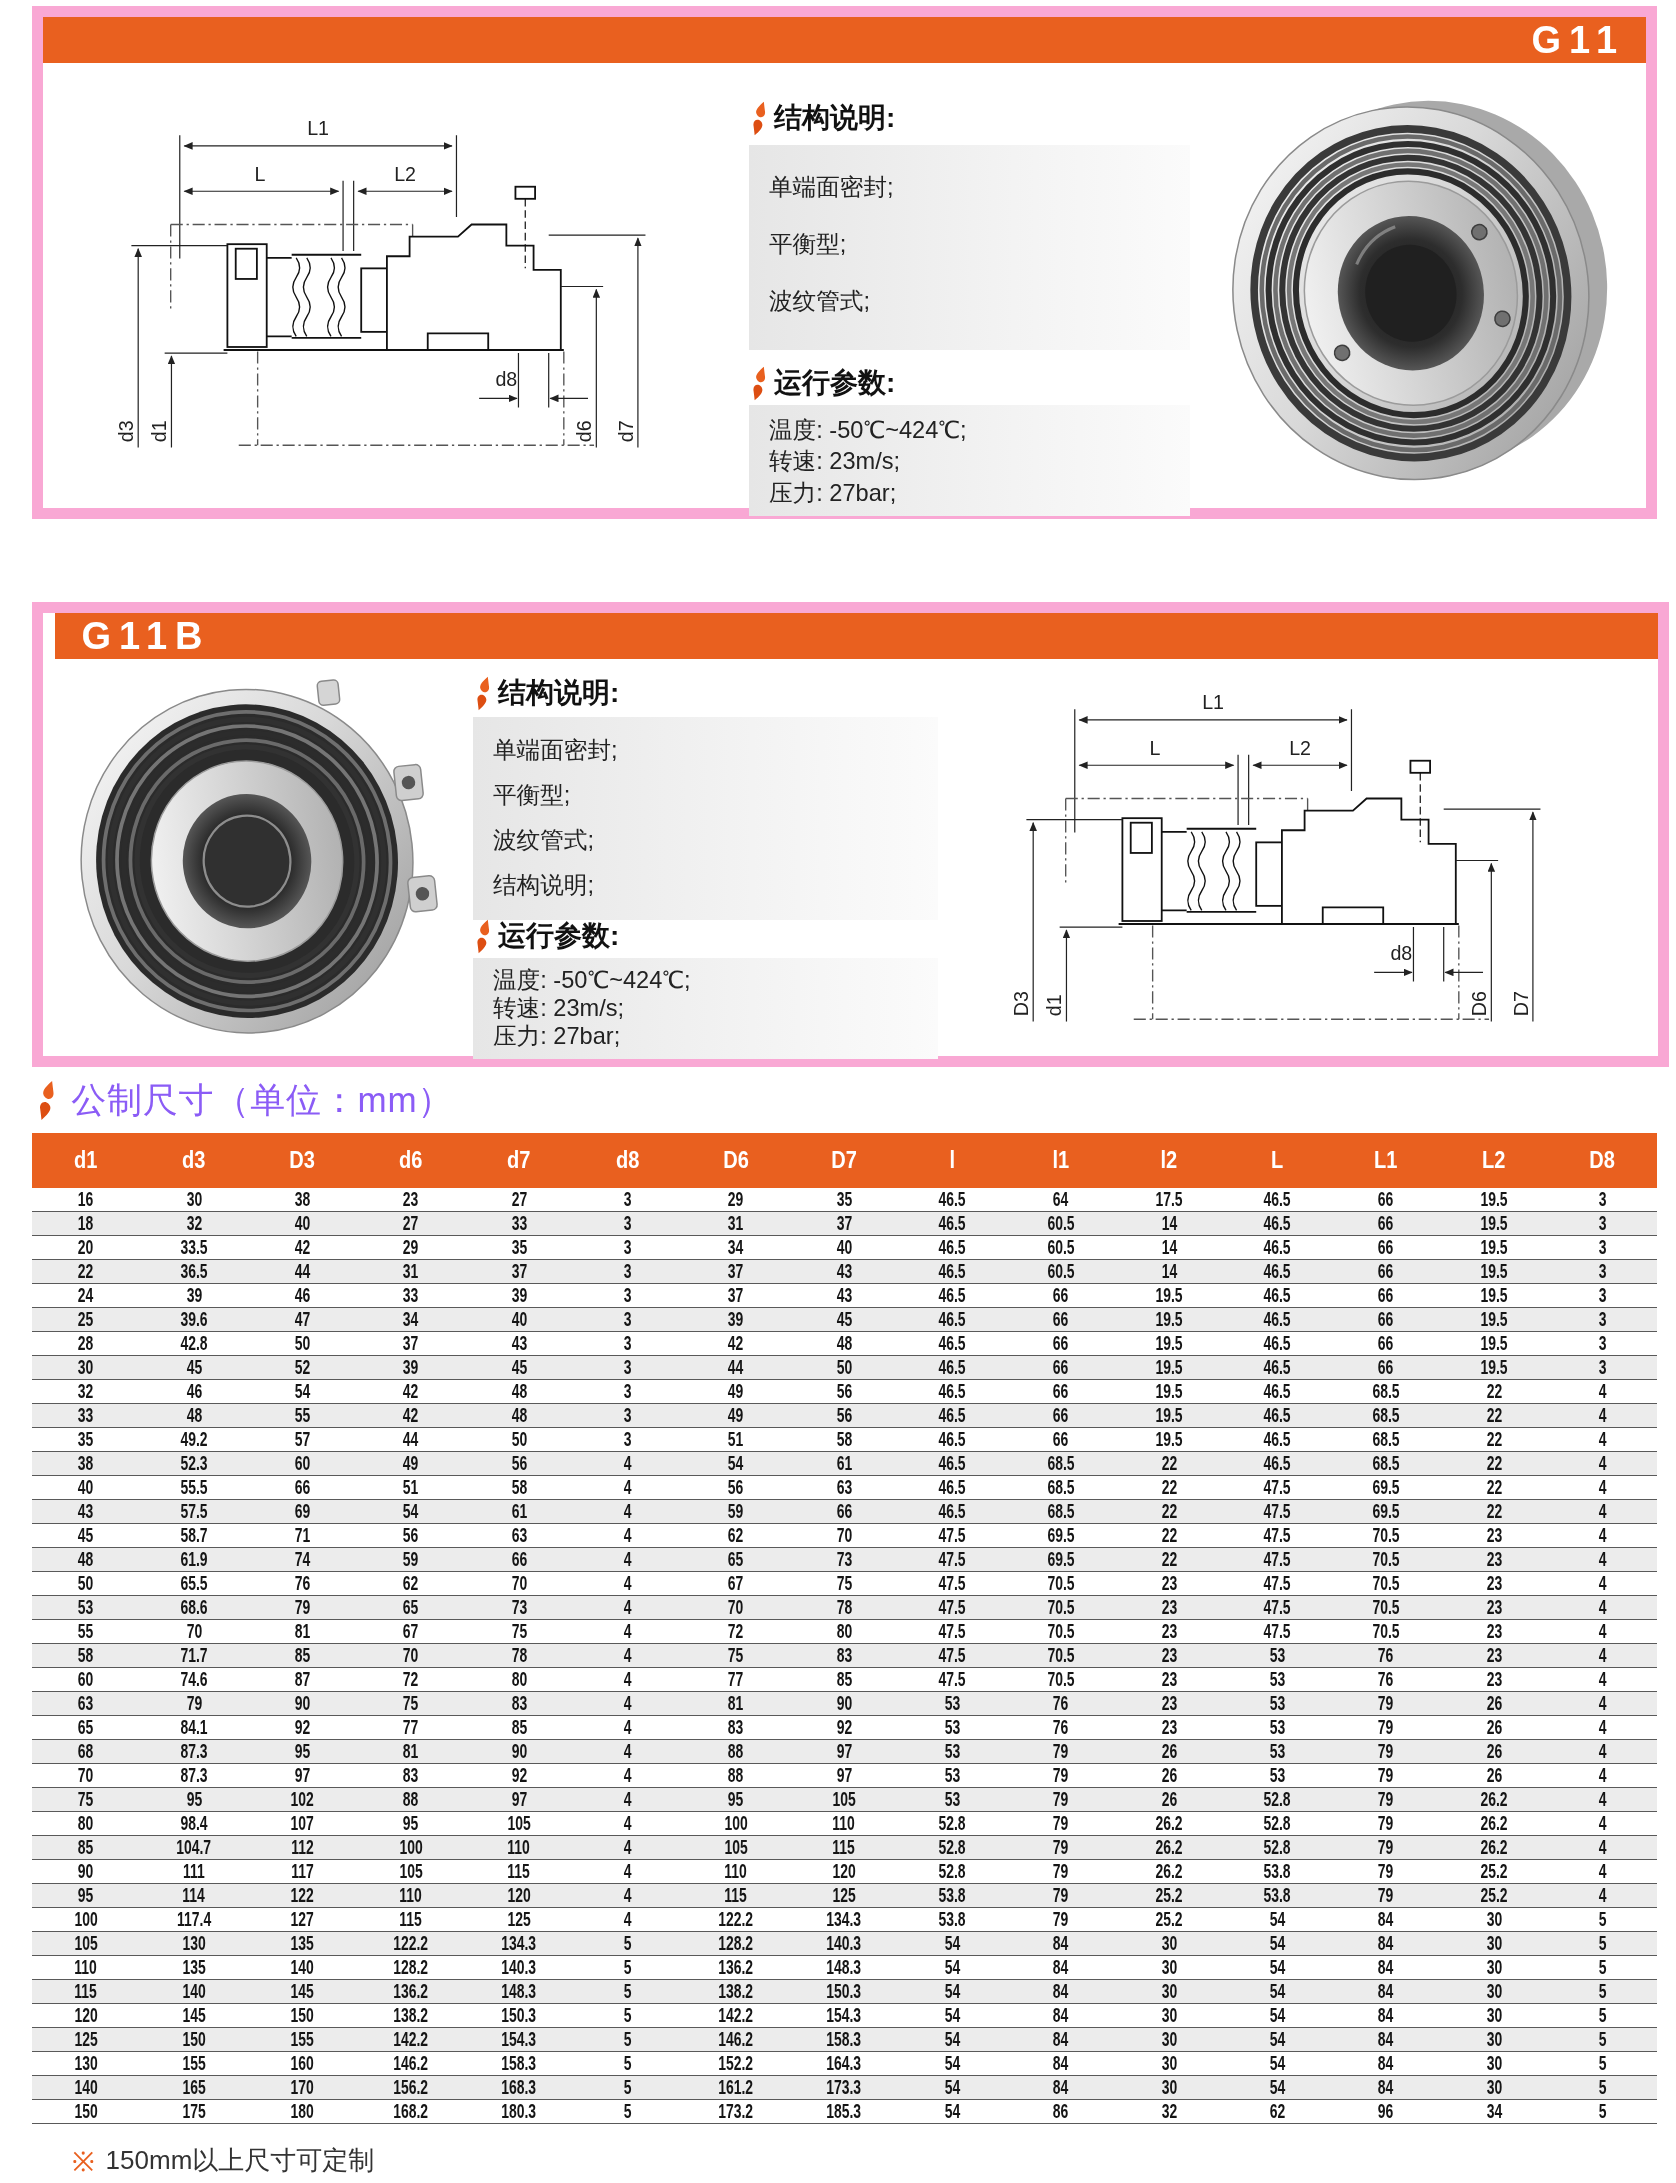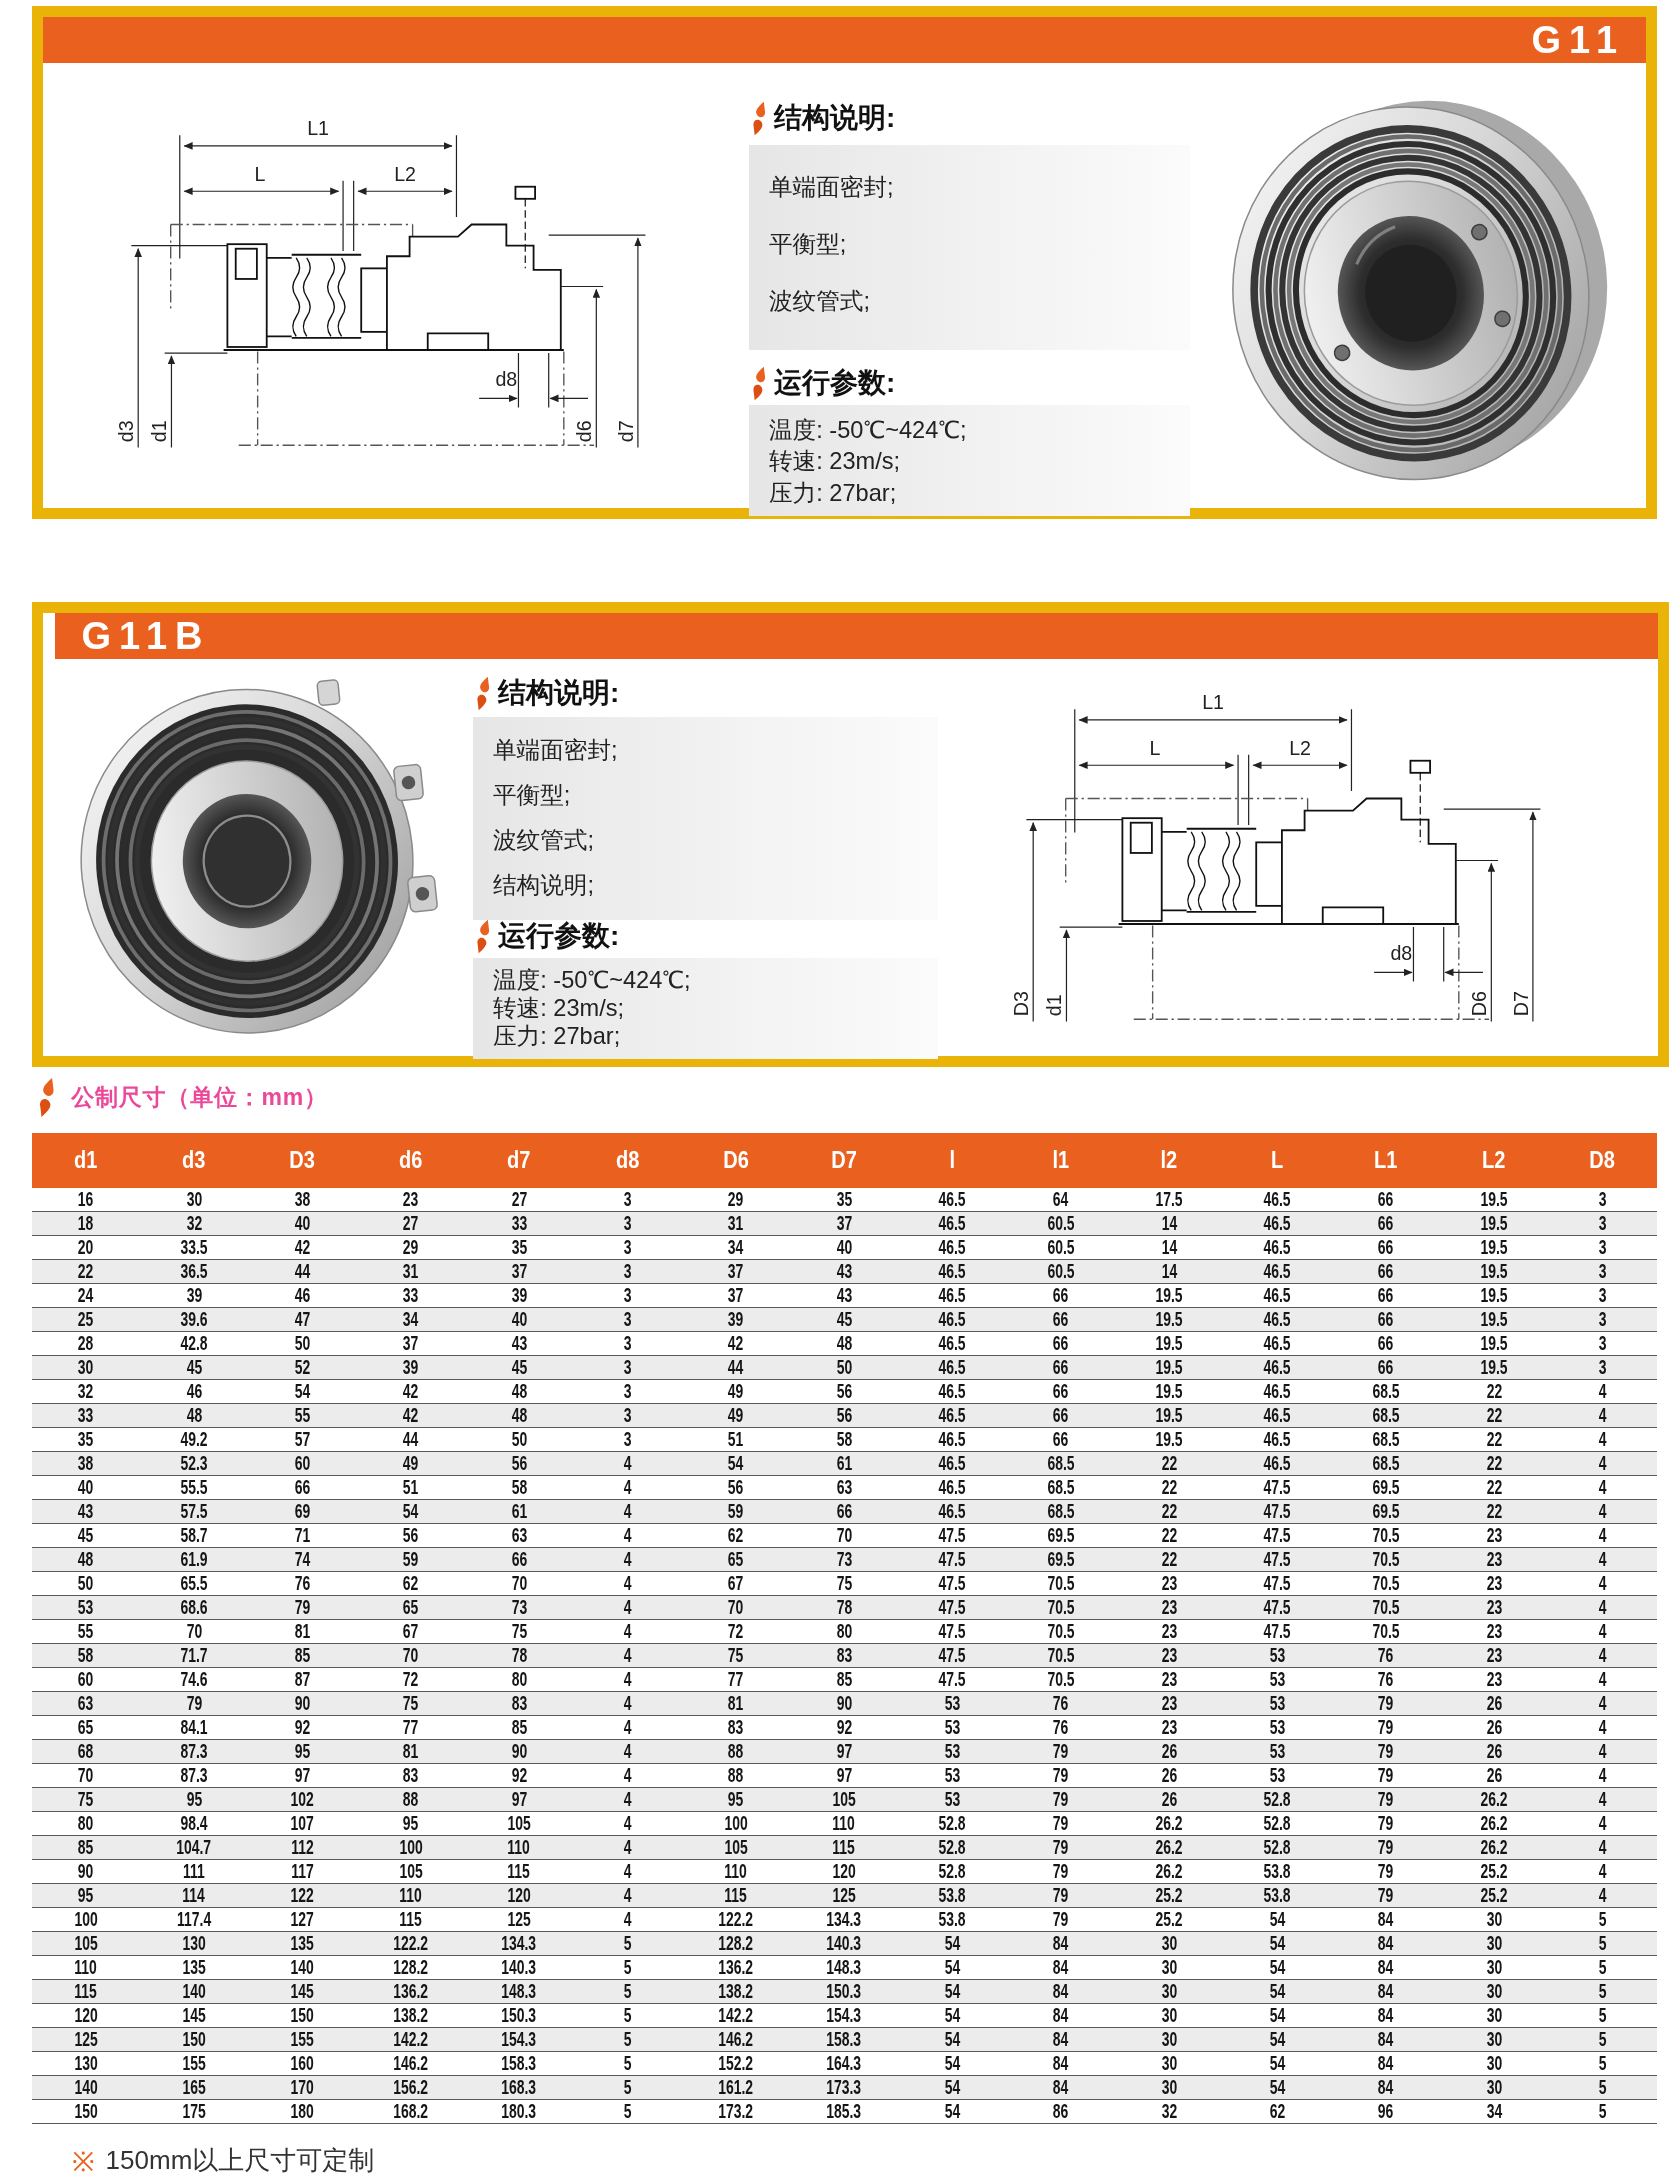--- a/index.html
+++ b/index.html
@@ -1,38 +1,38 @@
 <!DOCTYPE html>
 <html style="font-size:12.6px"><head>
 <meta charset="utf-8">
 <style>
   html,body{margin:0;padding:0;background:#fff;}
   #page{position:relative;width:1677px;height:2183px;background:#fff;
         font-family:"Liberation Sans",sans-serif;overflow:hidden;}
 
   
   .pbox{position:absolute;left:31.5px;width:1603px;background:#fff;
-        border:11px solid #eab308;}
+        border:11px solid #f9a8d4;}
   .pband{height:46px;background:#E9601F;display:flex;align-items:center;}
   .pband .model{color:#fff;font-size:38px;font-weight:bold;letter-spacing:7.9px;line-height:1;}
   .band-right{justify-content:flex-end;padding-right:20.5px;}
   .band-left{padding-left:27px;}
 
   .h-flame{position:absolute;display:flex;align-items:center;gap:5px;}
   .h-flame .htext{font-size:28px;font-weight:bold;color:#111;}
   .info-block{position:absolute;background:linear-gradient(90deg,#e6e6e6 0%,#f3f3f3 60%,#fbfbfb 100%);}
   .info-line{font-size:23.6px;color:#222;padding-left:20.5px;}
 
   .schematic{position:absolute;}
   .schematic text{font-family:"Liberation Sans",sans-serif;font-size:26px;fill:#222;}
   .photo{position:absolute;}
 
   
   .metric-title{position:absolute;left:35px;top:1077px;display:flex;align-items:center;gap:12.6px;}
-  .metric-title .ttext{font-size:23px;font-weight:bold;color:#ec4899;letter-spacing:0.8px;}
+  .metric-title .ttext{font-size:35px;font-weight:normal;color:#8b5cf6;letter-spacing:0.8px;}
 
   .dim-table{position:absolute;left:31.5px;top:1133px;width:1625px;
              border-collapse:collapse;table-layout:fixed;}
   .dim-table th{background:#E9601F;height:55px;color:#fff;font-size:23.6px;font-weight:bold;
                 text-align:center;padding:0;}
   .dim-table td{height:23px;font-size:20.5px;font-weight:bold;color:#151515;text-align:center;
                 padding:0;border-bottom:1.6px solid #595959;line-height:1;}
   .dim-table tbody tr:nth-child(even){background:#ECECEC;}
   .cnum{display:inline-block;transform:scaleX(.68);transform-origin:center;white-space:nowrap;}
   .chead{display:inline-block;transform:scaleX(.85);transform-origin:center;}

